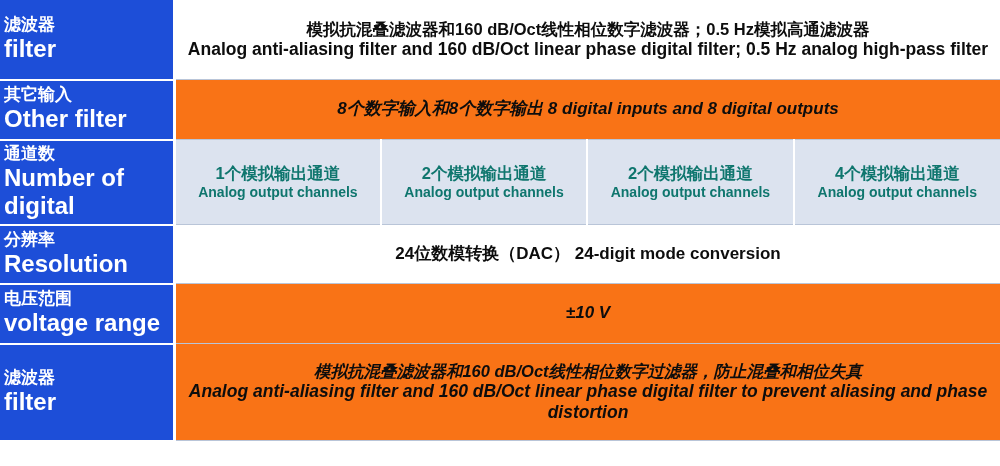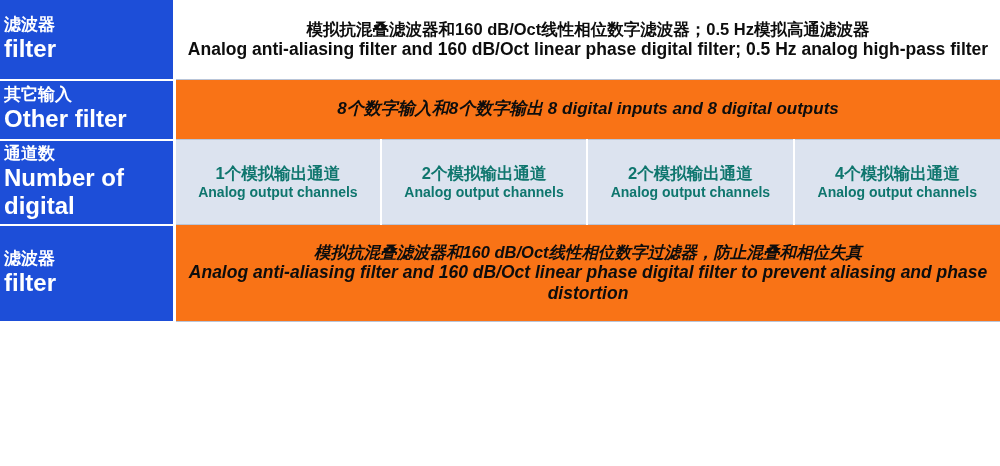--- a/index.html
+++ b/index.html
@@ -122,21 +122,39 @@
       <td class="sub-cell">
         <span class="zh">2个模拟输出通道</span>
         <span class="en">Analog output channels</span>
       </td>
       <td class="sub-cell last">
         <span class="zh">4个模拟输出通道</span>
         <span class="en">Analog output channels</span>
       </td>
     </tr>
 
+    <tr class="r4">
+      <td class="label-cell">
+        <span class="zh">分辨率</span>
+        <span class="en">Resolution</span>
+      </td>
+      <td class="value-cell bg-white" colspan="4">
+        <span class="one-line">24位数模转换（DAC） 24-digit mode conversion</span>
+      </td>
+    </tr>
 
+    <tr class="r5">
+      <td class="label-cell">
+        <span class="zh">电压范围</span>
+        <span class="en">voltage range</span>
+      </td>
+      <td class="value-cell bg-blue" colspan="4">
+        <span class="one-line">±10 V</span>
+      </td>
+    </tr>
 
 
     <tr class="r7">
       <td class="label-cell">
         <span class="zh">滤波器</span>
         <span class="en">filter</span>
       </td>
       <td class="value-cell bg-blue" colspan="4">
         <span class="zh">模拟抗混叠滤波器和160 dB/Oct线性相位数字过滤器，防止混叠和相位失真</span>
         <span class="en">Analog anti-aliasing filter and 160 dB/Oct linear phase digital filter to prevent aliasing and phase distortion</span>

